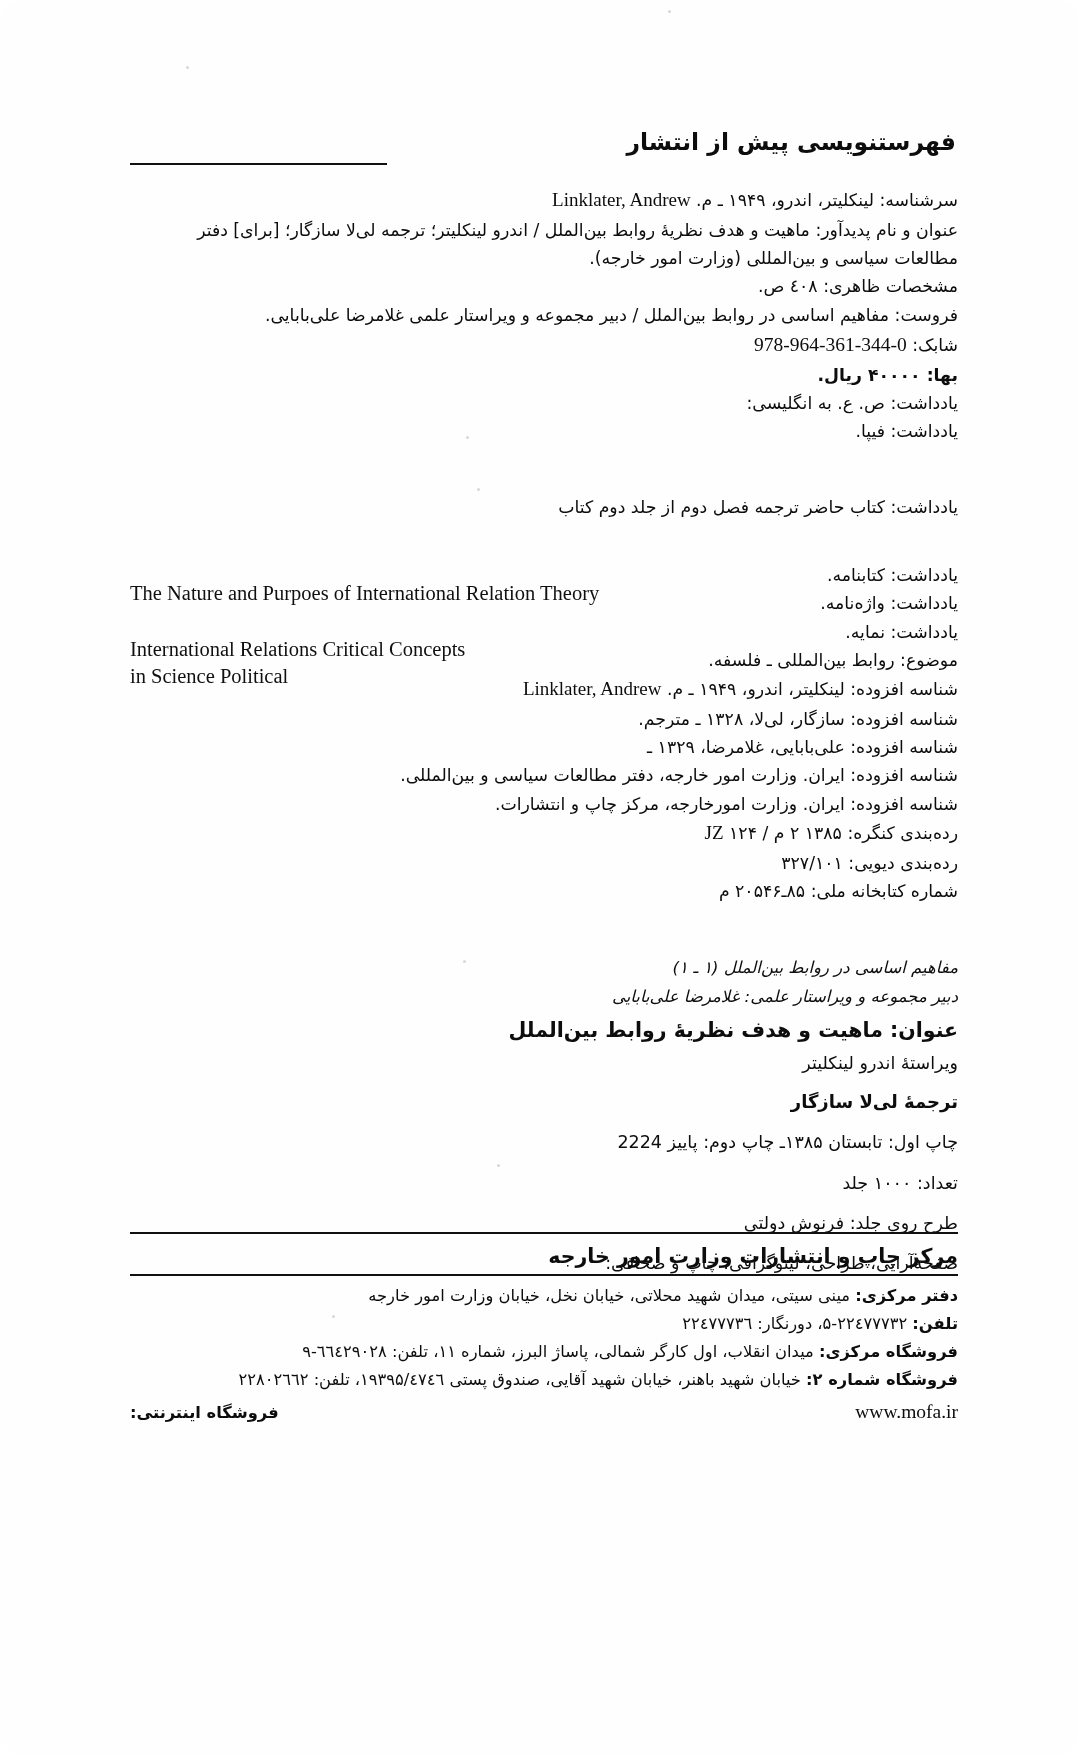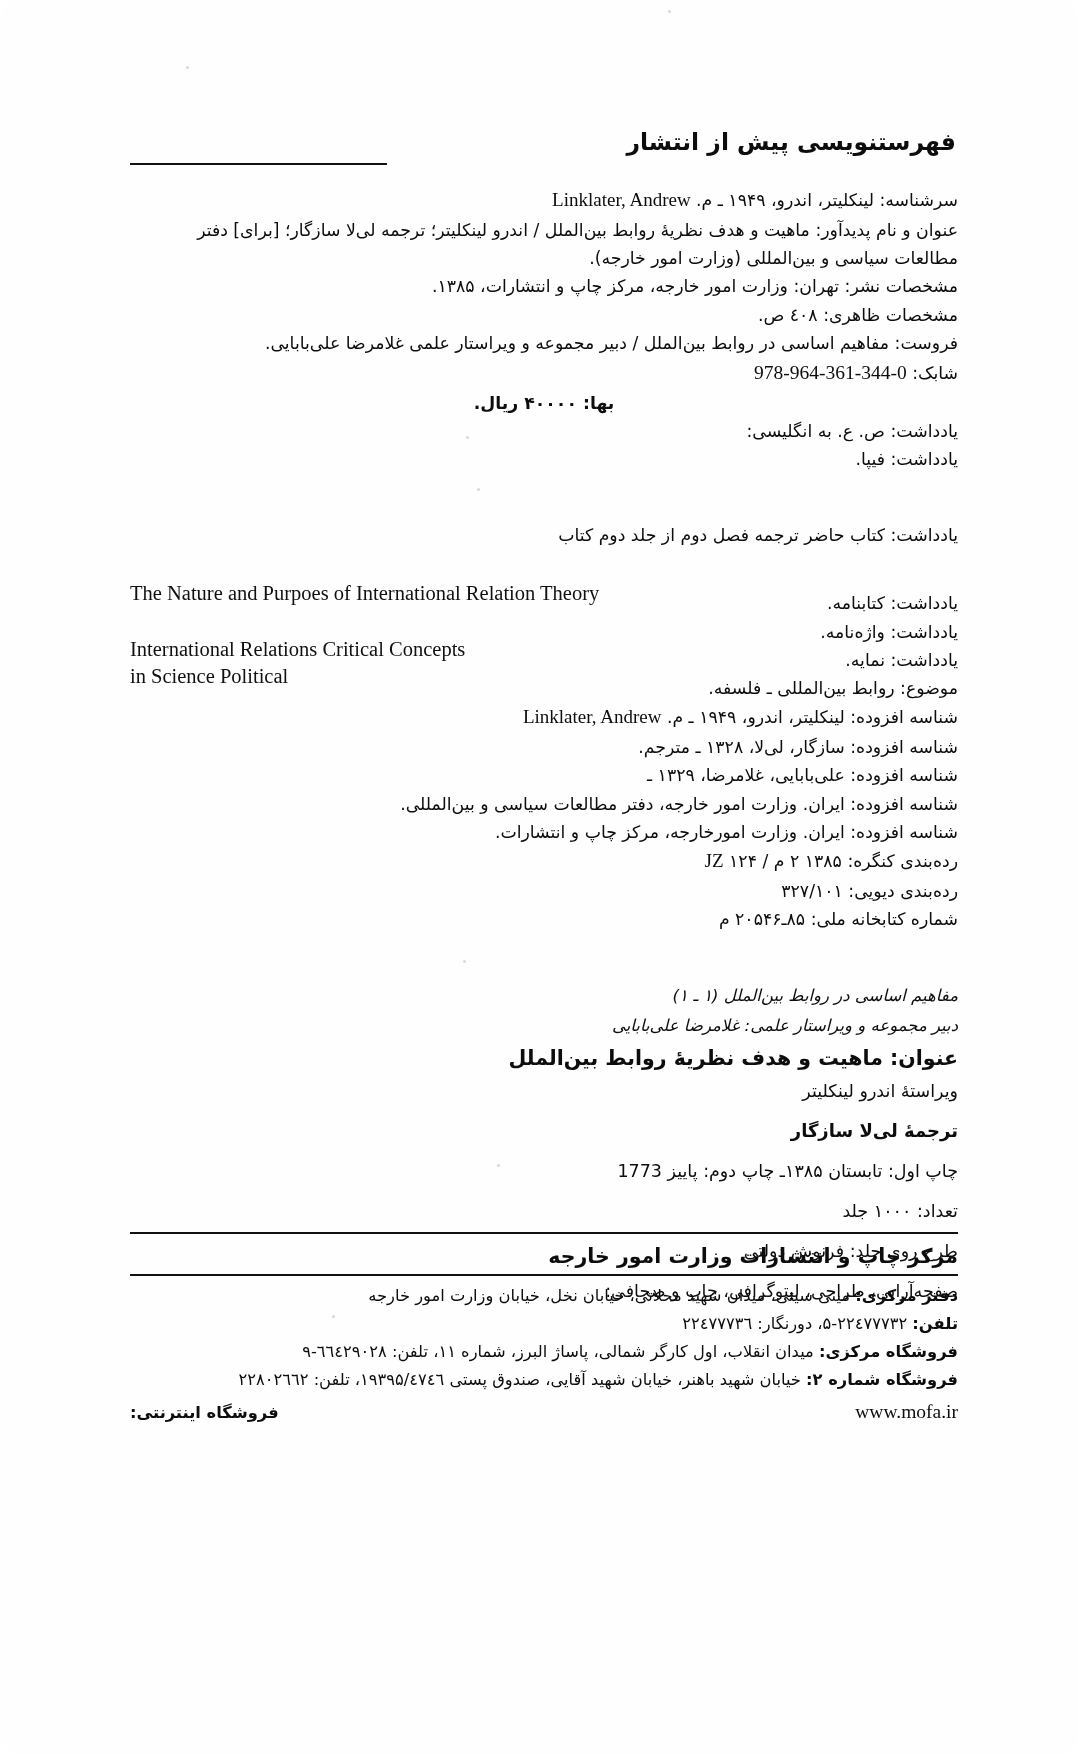--- a/index.html
+++ b/index.html
@@ -81,21 +81,21 @@
     font-family: "Liberation Serif", "DejaVu Serif", serif;
     font-size: 19px;
   }
   .ltr-num {
     direction: ltr;
     unicode-bidi: isolate;
     display: inline-block;
     font-family: "Liberation Serif", "DejaVu Serif", serif;
     font-size: 19.5px;
   }
-  .bold { font-weight: bold; text-align: center; }
+  .bold { font-weight: bold; }
 
   
   .en-block {
     position: absolute;
     direction: ltr;
     text-align: left;
     font-family: "Liberation Serif", "DejaVu Serif", serif;
     font-size: 20.5px;
     line-height: 1.3;
     color: #101010;
@@ -194,24 +194,20 @@
         <span>سرشناسه:</span>
         <span>لینکلیتر، اندرو، ۱۹۴۹ ـ م.</span>
         <span class="ltr">Linklater, Andrew</span>
       </p>
 
       <p class="line">
         <span>عنوان و نام پدیدآور:</span>
         <span>ماهیت و هدف نظریهٔ روابط بین‌الملل / اندرو لینکلیتر؛ ترجمه لی‌لا سازگار؛  [برای] دفتر مطالعات سیاسی و بین‌المللی (وزارت امور خارجه).</span>
       </p>
 
-      <p class="line">
-        <span>مشخصات نشر:</span>
-        <span>تهران: وزارت امور خارجه، مرکز چاپ و انتشارات، ۱۳۸۵.</span>
-      </p>
 
       <p class="line">
         <span>مشخصات ظاهری:</span>
         <span>٤٠٨ ص.</span>
       </p>
 
       <p class="line">
         <span>فروست:</span>
         <span>مفاهیم اساسی در روابط بین‌الملل / دبیر مجموعه و ویراستار علمی غلامرضا علی‌بابایی.</span>
       </p>
@@ -314,21 +310,21 @@
       <div>in Science Political</div>
     </div>
 
     <div class="book-info">
       <p class="ital">مفاهیم اساسی در روابط بین‌الملل (۱ ـ ۱)</p>
       <p class="ital">دبیر مجموعه و ویراستار علمی: غلامرضا علی‌بابایی</p>
       <p class="big-bold">عنوان: ماهیت و هدف نظریهٔ روابط بین‌الملل</p>
       <p>ویراستهٔ اندرو لینکلیتر</p>
       <p class="semi">ترجمهٔ لی‌لا سازگار</p>
       <div class="gap-sm"></div>
-      <p>چاپ اول: تابستان ۱۳۸۵ـ چاپ دوم: پاییز 1773</p>
+      <p>چاپ اول: تابستان ۱۳۸۵ـ چاپ دوم: پاییز 2224</p>
       <div class="gap-sm"></div>
       <p>تعداد: ۱۰۰۰ جلد</p>
       <div class="gap-sm"></div>
       <p>طرح روی جلد: فرنوش دولتی</p>
       <div class="gap-sm"></div>
       <p>صفحه‌آرایی، طراحی، لیتوگرافی، چاپ و صحافی:</p>
     </div>
 
   </div>
 

